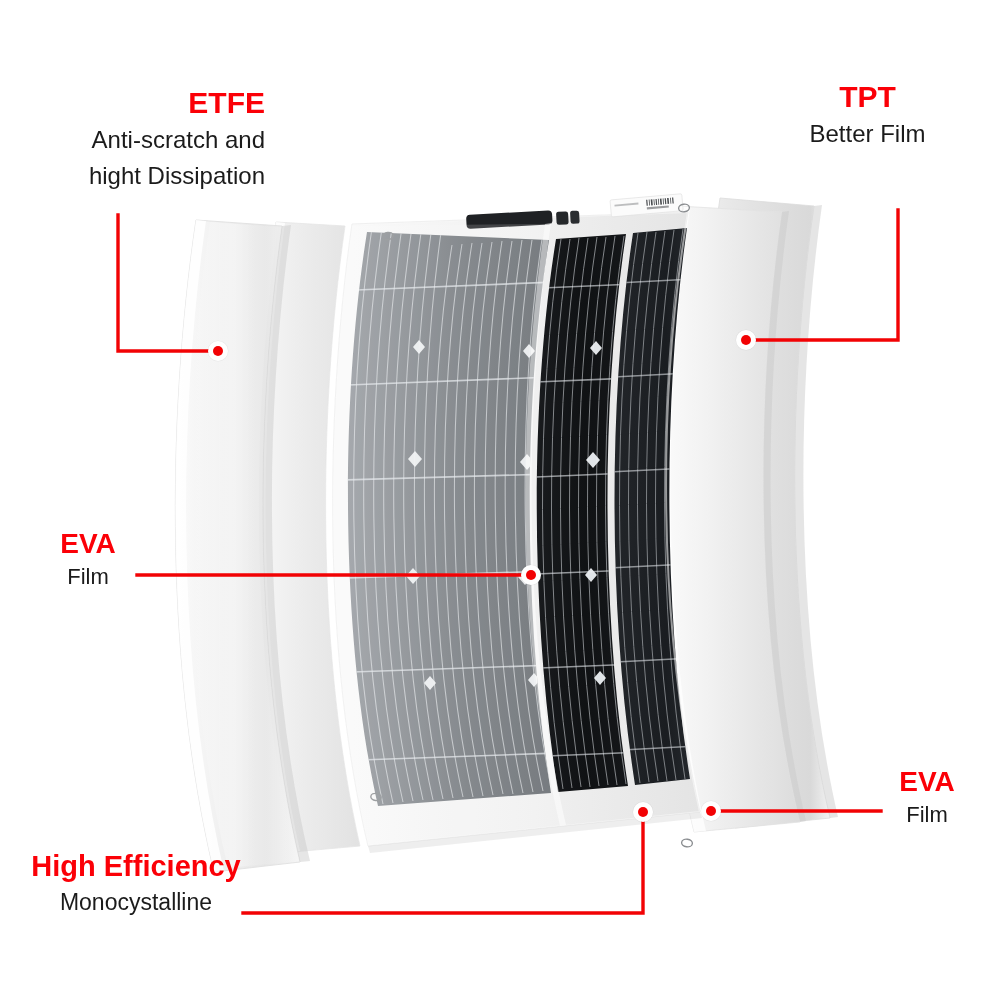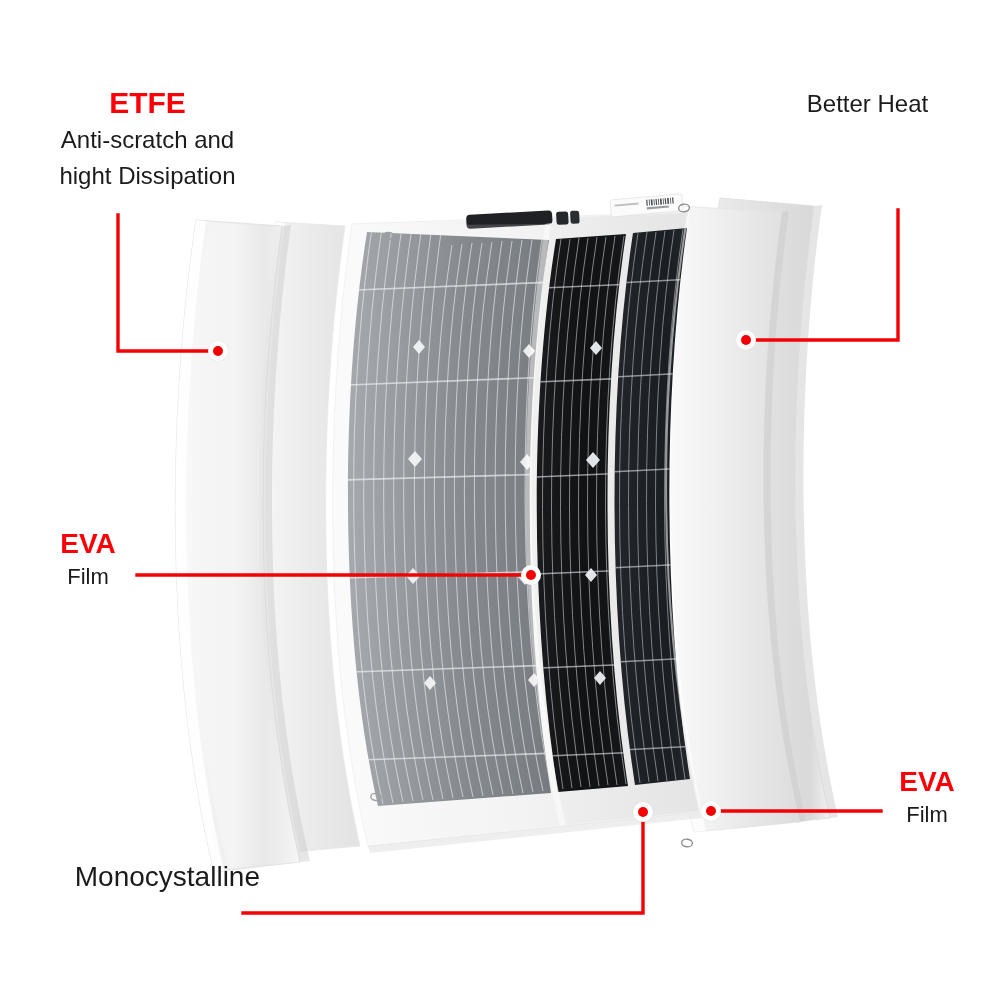--- a/index.html
+++ b/index.html
@@ -3,35 +3,35 @@
 <meta charset="utf-8">
 <style>
   html,body{margin:0;padding:0;background:#fff;}
   body{width:1000px;height:1000px;position:relative;overflow:hidden;
        font-family:"Liberation Sans","DejaVu Sans",sans-serif;}
   #stage{position:absolute;inset:0;width:1000px;height:1000px;background:#ffffff;}
   svg.layer{position:absolute;left:0;top:0;width:1000px;height:1000px;}
   .callout{position:absolute;}
   .title{font-weight:bold;color:#fb0007;white-space:nowrap;line-height:1.0;}
   .sub{color:#1b1b1b;white-space:nowrap;line-height:1.18;}
-  .ca-etfe{left:0;top:88px;width:265px;text-align:center;margin-left:15px;}
+  .ca-etfe{left:0;top:88px;width:265px;text-align:right;}
   .ca-etfe .title{font-size:30px;}
   .ca-etfe .sub{font-size:24px;margin-top:8px;}
   .ca-tpt{left:735px;top:82px;width:265px;text-align:center;}
   .ca-tpt .title{font-size:30px;}
   .ca-tpt .sub{font-size:24px;margin-top:8px;}
   .ca-eva-l{left:28px;top:530px;width:120px;text-align:center;}
   .ca-eva-l .title{font-size:28px;}
   .ca-eva-l .sub{font-size:22px;margin-top:6px;}
   .ca-eva-r{left:868px;top:768px;width:118px;text-align:center;}
   .ca-eva-r .title{font-size:28px;}
   .ca-eva-r .sub{font-size:22px;margin-top:6px;}
   .ca-hi{left:12px;top:852px;width:248px;text-align:center;}
   .ca-hi .title{font-size:29px;}
-  .ca-hi .sub{font-size:28px;margin-top:8px;text-align:right;}
+  .ca-hi .sub{font-size:23px;margin-top:8px;}
   .dot{position:absolute;width:20px;height:20px;border-radius:50%;
        background:#ffffff;box-shadow:0 0 0 0.5px rgba(0,0,0,.05);}
   .dot::after{content:"";position:absolute;left:5px;top:5px;width:10px;height:10px;
        border-radius:50%;background:#f20204;}
 </style>
 </head>
 <body>
 
 <div id="stage">
 
@@ -276,30 +276,32 @@
   <div class="dot" style="left:701px;top:801px;"></div>
   <div class="dot" style="left:633px;top:802px;"></div>
 
   <div class="callout ca-etfe">
     <div class="title">ETFE</div>
     <div class="sub">Anti-scratch and</div>
     <div class="sub">hight Dissipation</div>
   </div>
 
   <div class="callout ca-tpt">
-    <div class="sub">Better Heat</div>
+    <div class="title">TPT</div>
+    <div class="sub">Better Film</div>
   </div>
 
   <div class="callout ca-eva-l">
     <div class="title">EVA</div>
     <div class="sub">Film</div>
   </div>
 
   <div class="callout ca-eva-r">
     <div class="title">EVA</div>
     <div class="sub">Film</div>
   </div>
 
   <div class="callout ca-hi">
+    <div class="title">High Efficiency</div>
     <div class="sub">Monocystalline</div>
   </div>
 
 </div>
 
 </body></html>

